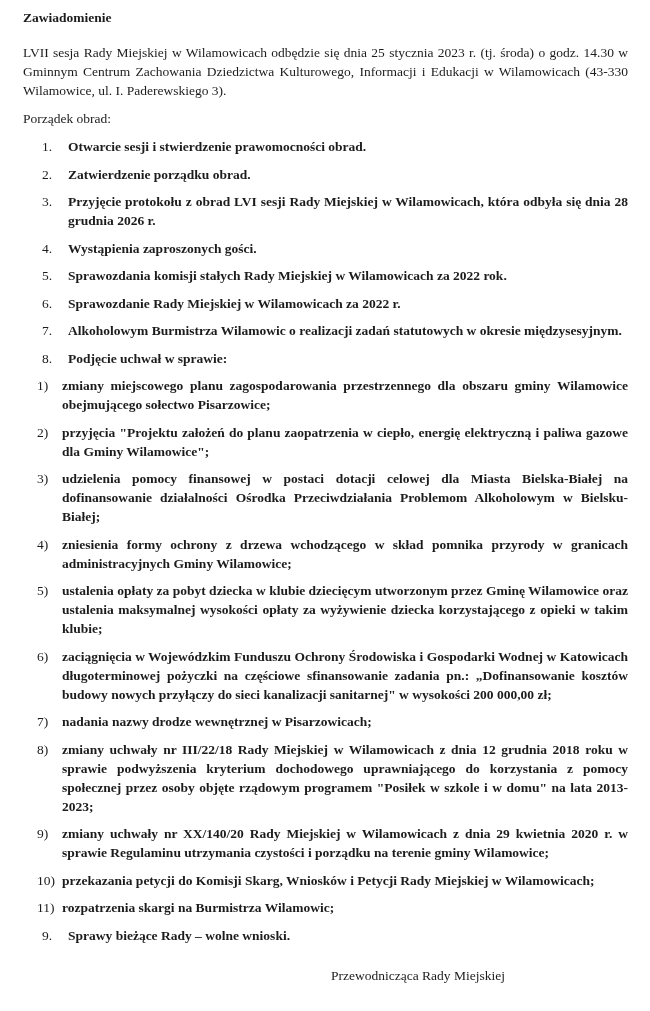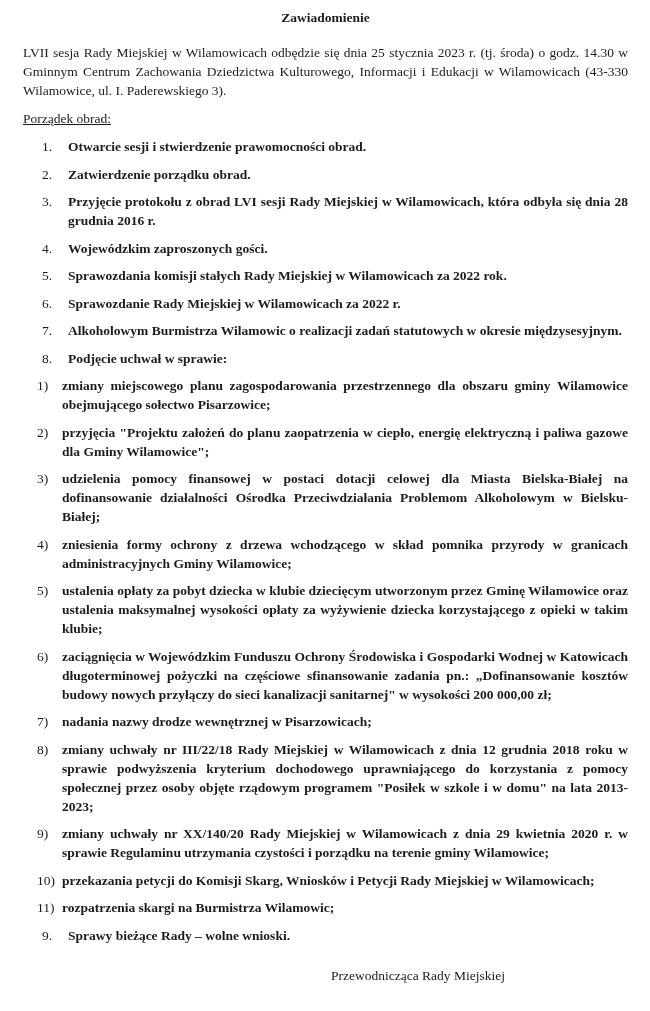--- a/index.html
+++ b/index.html
@@ -7,29 +7,28 @@
     width: 650px;
     height: 1011px;
     overflow: hidden;
     font-family: "Liberation Serif", "DejaVu Serif", serif;
     font-size: 13.5px;
     line-height: 19px;
     color: #1c1c1c;
   }
   .page { padding: 8px 22px 0 23px; }
   .doc-title {
-    text-align: center;
     font-weight: bold;
     margin: 0 0 9px 0;
   }
   .intro {
     text-align: justify;
     margin: 16px 0 9px 0;
   }
-  .agenda-heading { margin: 0 0 9px 0; text-decoration: underline; }
+  .agenda-heading { margin: 0 0 9px 0; }
   .row { display: flex; margin: 0 0 8.5px 19px; }
   .row .marker { flex: 0 0 26px; }
   .row .text { flex: 1 1 auto; text-align: justify; font-weight: bold; }
   .row.sub { margin-left: 14px; }
   .row.sub .marker { flex: 0 0 25px; }
   .signature {
     width: 250px;
     margin: 18px 85px 0 auto;
     text-align: center;
     line-height: 26px;
@@ -49,25 +48,25 @@
   <div class="row item">
     <span class="marker">1.</span>
     <span class="text">Otwarcie sesji i stwierdzenie prawomocności obrad.</span>
   </div>
   <div class="row item">
     <span class="marker">2.</span>
     <span class="text">Zatwierdzenie porządku obrad.</span>
   </div>
   <div class="row item">
     <span class="marker">3.</span>
-    <span class="text">Przyjęcie protokołu z obrad LVI sesji Rady Miejskiej w Wilamowicach, która odbyła się dnia 28 grudnia 2016 r.</span>
+    <span class="text">Przyjęcie protokołu z obrad LVI sesji Rady Miejskiej w Wilamowicach, która odbyła się dnia 28 grudnia 2026 r.</span>
   </div>
   <div class="row item">
     <span class="marker">4.</span>
-    <span class="text">Wojewódzkim zaproszonych gości.</span>
+    <span class="text">Wystąpienia zaproszonych gości.</span>
   </div>
   <div class="row item">
     <span class="marker">5.</span>
     <span class="text">Sprawozdania komisji stałych Rady  Miejskiej w Wilamowicach za 2022 rok.</span>
   </div>
   <div class="row item">
     <span class="marker">6.</span>
     <span class="text">Sprawozdanie Rady Miejskiej w Wilamowicach za 2022 r.</span>
   </div>
   <div class="row item">

